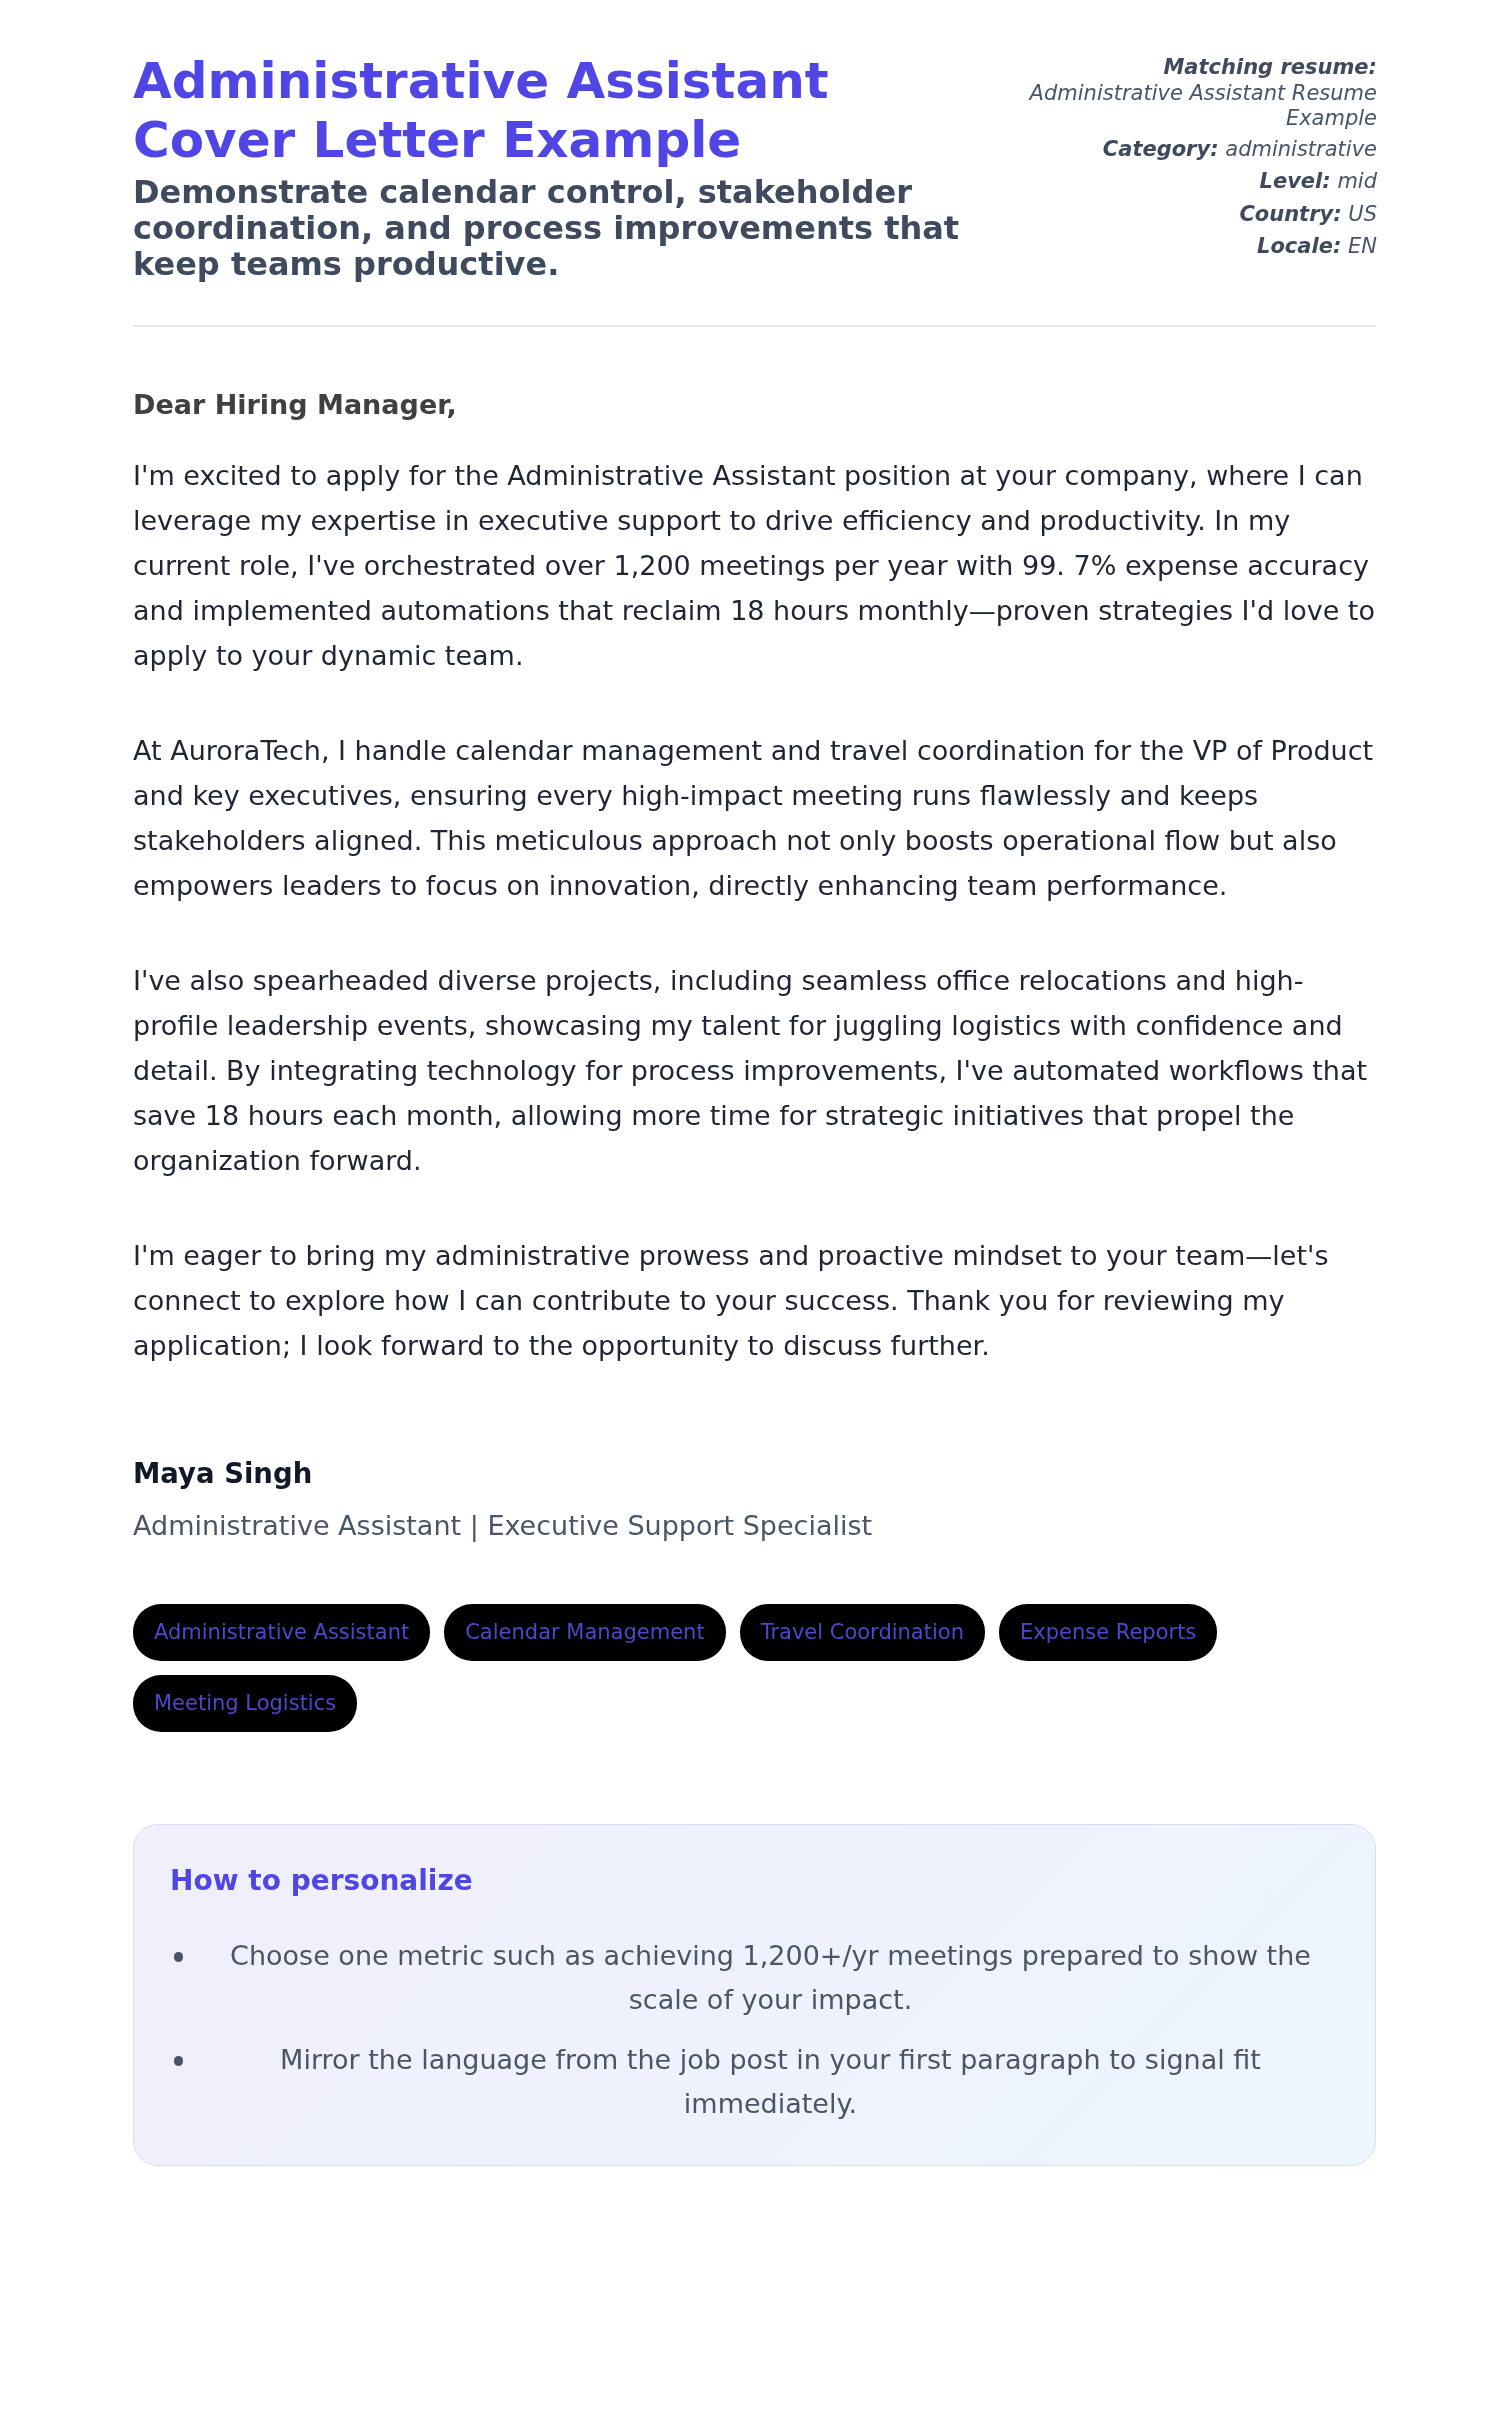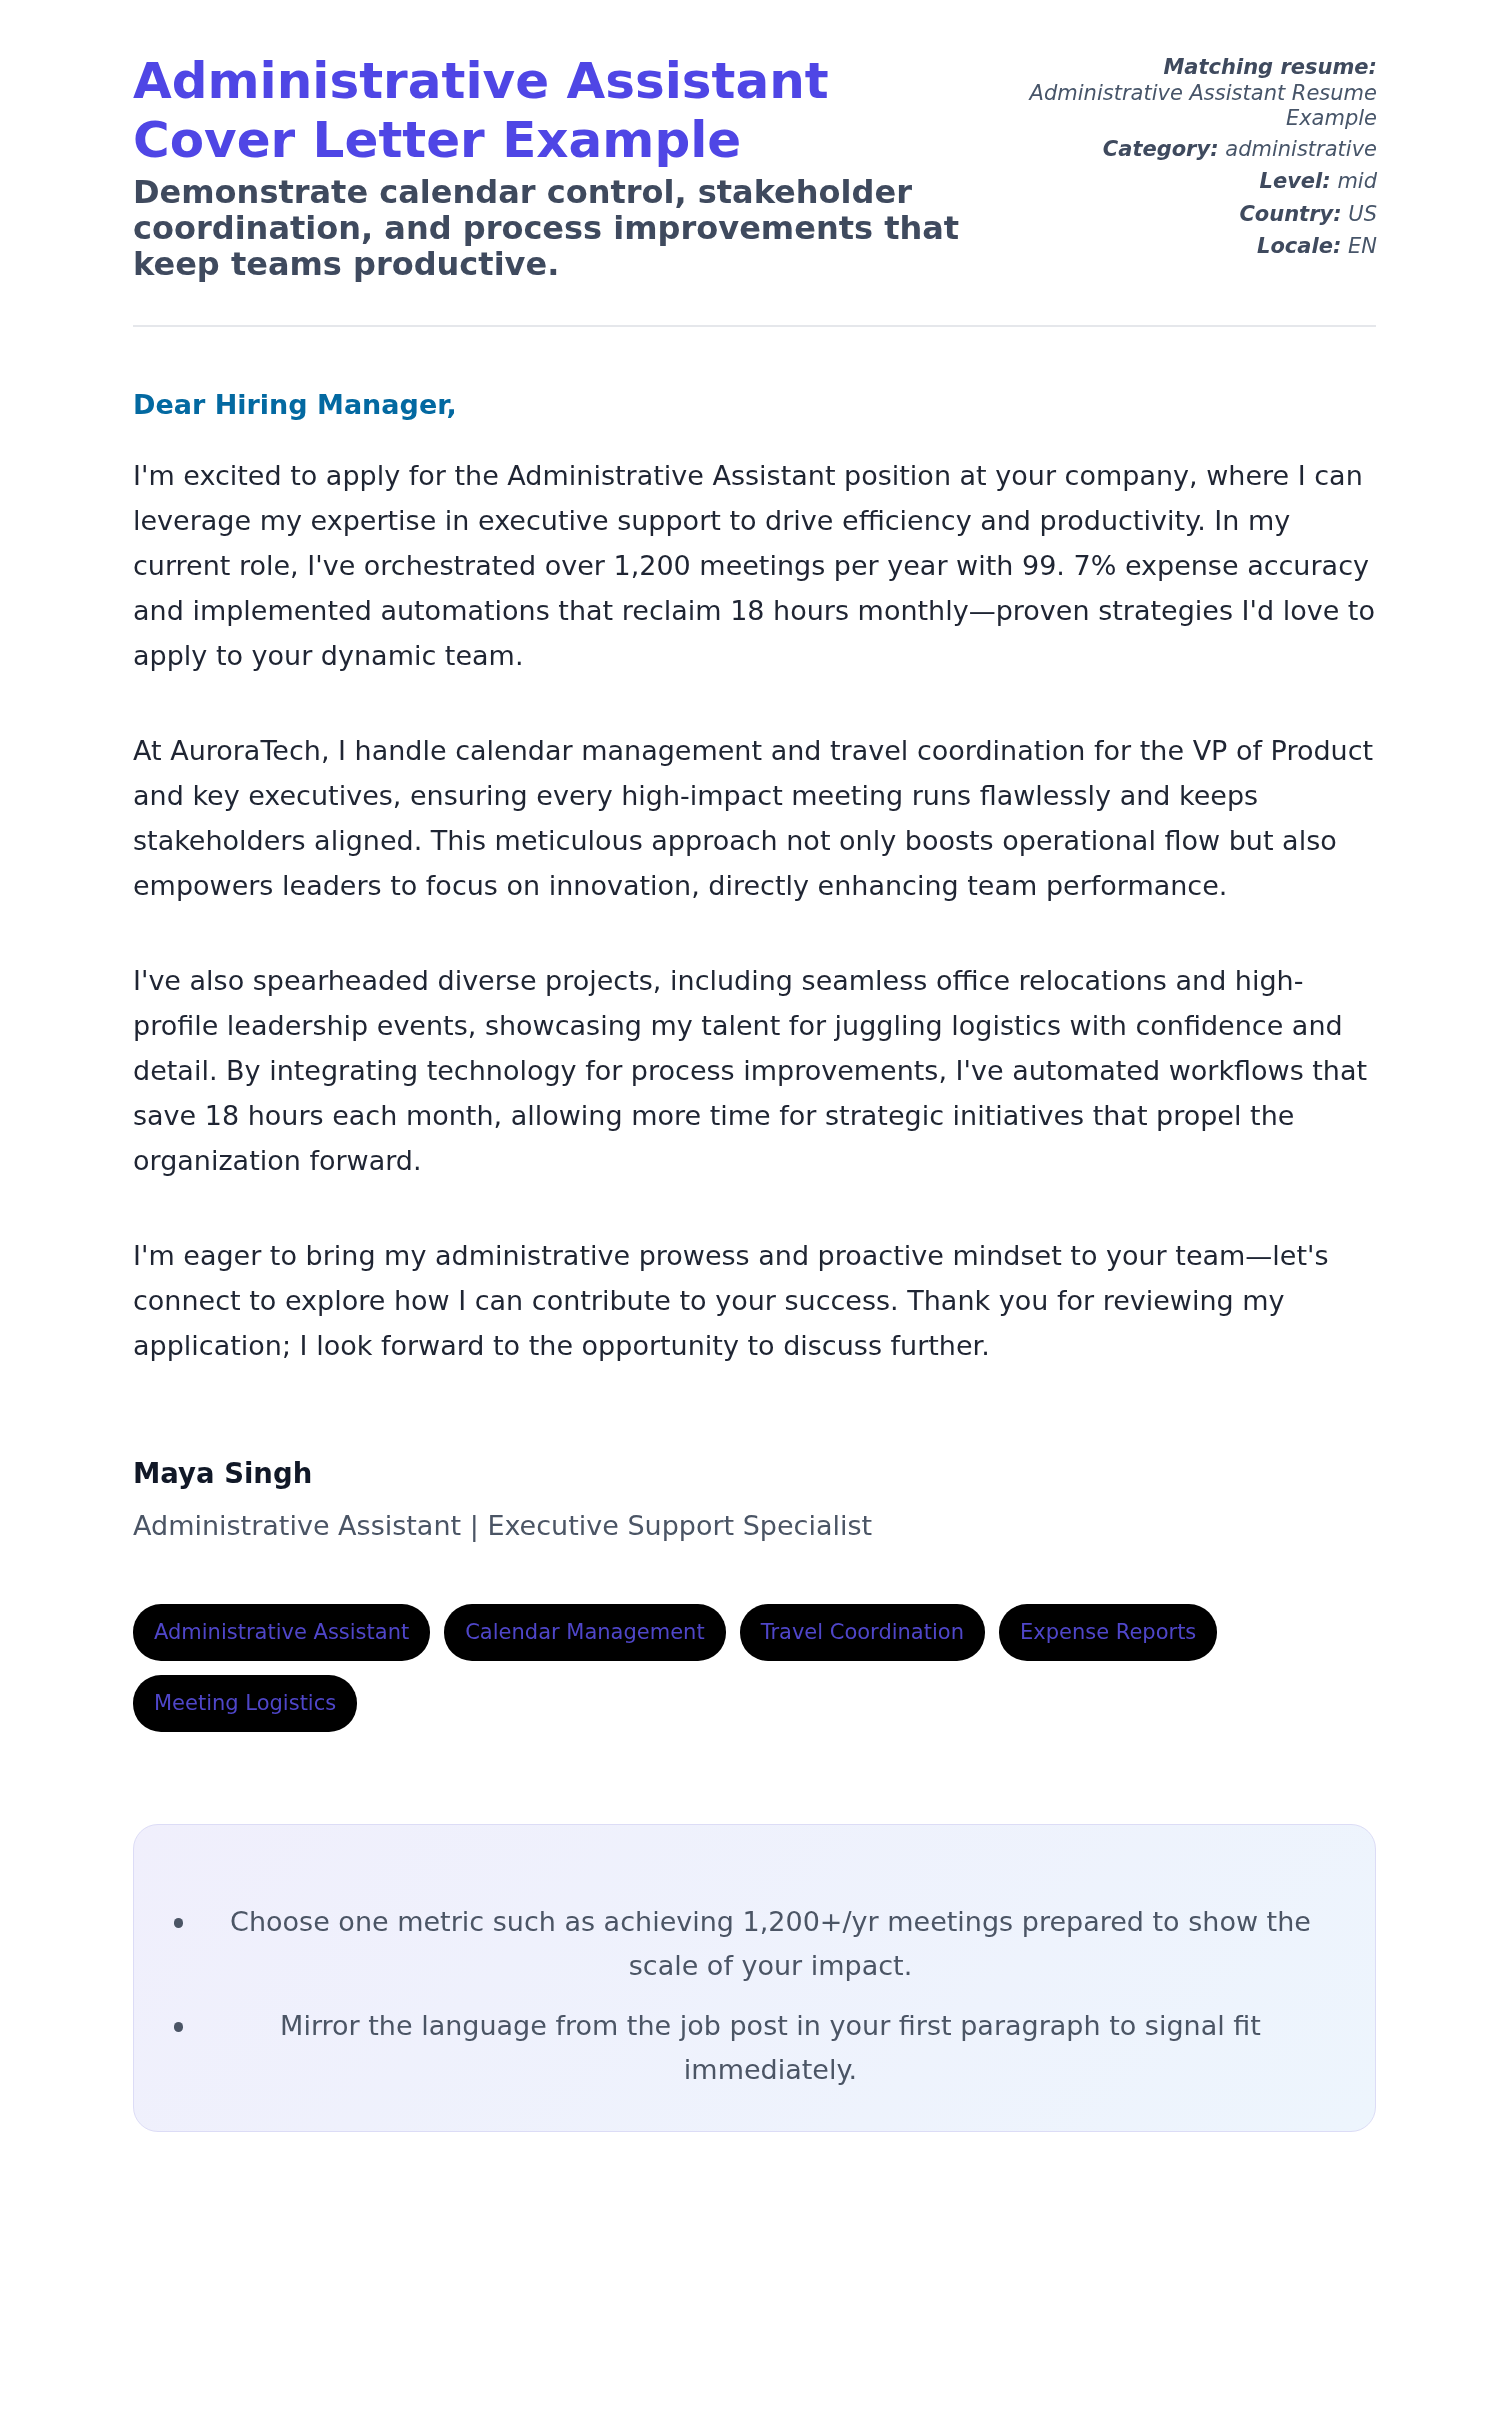--- a/index.html
+++ b/index.html
@@ -49,21 +49,21 @@
     .meta .resume-link { display: block; line-height: 25px; }
     .divider {
       height: 2.7px;
       background: #e5e7eb;
       margin-top: 43px;
       width: 1243px;
     }
     .salutation {
       font-weight: bold;
       font-size: 27px;
-      color: #0369a1;
+      color: #404040;
       margin-top: 62px;
       line-height: 32px;
     }
     .body-text { margin-top: 32px; width: 1243px; }
     .para {
       font-size: 27px;
       line-height: 45px;
       color: #1f2533;
       margin-bottom: 50px;
     }
@@ -187,20 +187,21 @@
 
   <div class="tags">
     <span class="tag">Administrative Assistant</span>
     <span class="tag">Calendar Management</span>
     <span class="tag">Travel Coordination</span>
     <span class="tag">Expense Reports</span>
     <span class="tag">Meeting Logistics</span>
   </div>
 
   <div class="tips">
+    <h3 class="tips-title">How to personalize</h3>
     <ul>
       <li>
         <span class="bullet"></span>
         <span>Choose one metric such as achieving 1,200+/yr meetings prepared to show the scale of your impact.</span>
       </li>
       <li>
         <span class="bullet"></span>
         <span>Mirror the language from the job post in your first paragraph to signal fit immediately.</span>
       </li>
     </ul>

